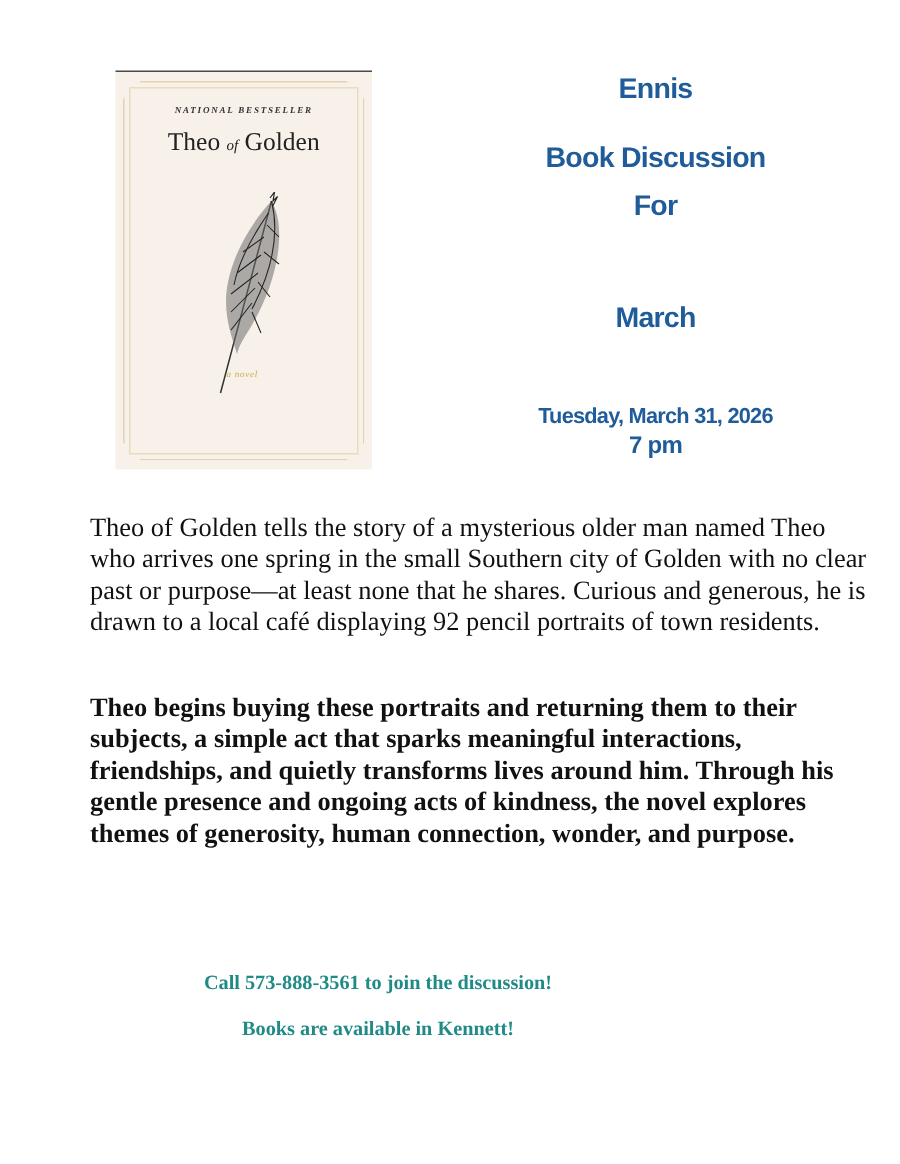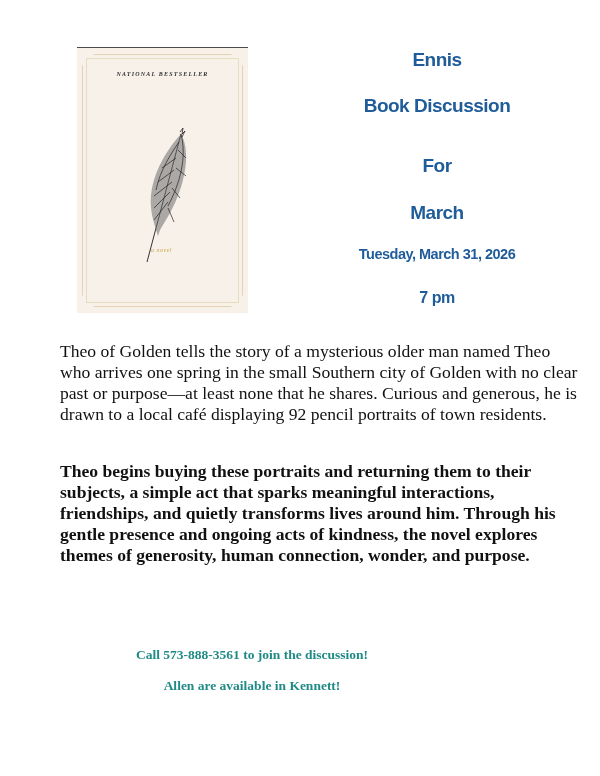--- a/index.html
+++ b/index.html
@@ -41,23 +41,23 @@
     font-family: "Liberation Serif", serif; font-size: 13px; color: #222;
   }
 
   .heading {
     position: absolute; left: 320px; width: 234px; text-align: center;
     font-family: Liberation Sans, sans-serif; font-weight: bold;
     color: #1f5c99; font-size: 19px; letter-spacing: -0.5px;
   }
   .h-ennis { top: 49px; }
   .h-book { top: 95px; }
-  .h-for { top: 155px; }
+  .h-for { top: 127px; }
   .h-march { top: 202px; }
-  .h-date { top: 246px; font-size: 14.5px; }
+  .h-date { top: 270px; font-size: 14.5px; }
   .h-time { top: 289px; font-size: 16px; }
 
   .para {
     position: absolute; left: 43px; width: 520px;
     font-family: "Liberation Serif", serif; font-size: 17.6px;
     line-height: 21px; color: #111; margin: 17px;
   }
   .p1 { top: 324px; }
   .p2 { top: 444px; font-weight: bold; }
 
@@ -69,33 +69,38 @@
   .cta1 { top: 647px; }
   .cta2 { top: 678px; }
 </style>
 </head>
 <body>
 
 <div class="cover">
   <div class="frame-outer"></div>
   <div class="frame-inner"></div>
   <div class="bestseller">NATIONAL BESTSELLER</div>
+  <div class="book-title">
+    <span>Theo</span>
+    <span class="of">of</span>
+    <span>Golden</span>
+  </div>
   <svg class="feather" viewBox="0 0 60 140">
     <line x1="49" y1="6" x2="15" y2="134" stroke="#333" stroke-width="1"></line>
     <path d="M49 6 C 60 25, 52 60, 38 85 C 32 96, 28 100, 26 108 C 22 95, 16 80, 20 60 C 24 40, 36 20, 49 6 Z" fill="#6b6b6b" opacity="0.55"></path>
     <path d="M49 6 C 55 30, 48 55, 36 78 M47 14 C 40 24, 28 42, 24 62 M44 30 L30 40 M42 42 L26 54 M40 54 L22 68 M38 64 L22 80 M36 74 L22 92 M46 22 L54 30 M44 40 L54 48 M40 60 L48 70 M36 80 L42 94" stroke="#222" stroke-width="0.7" fill="none"></path>
     <path d="M48 4 L51 0 L50 6 L53 3 L50 9" stroke="#222" stroke-width="0.8" fill="none"></path>
   </svg>
   <div class="novel">a novel</div>
 </div>
 
 <div class="heading h-ennis">Ennis</div>
 <div class="heading h-book">Book Discussion</div>
 <div class="heading h-for">For</div>
 <div class="heading h-march">March</div>
 <div class="heading h-date">Tuesday, March 31, 2026</div>
 <div class="heading h-time">7 pm</div>
 
 <p class="para p1">Theo of Golden tells the story of a mysterious older man named Theo who  arrives one spring in the small Southern city of Golden with no clear past or purpose—at least none that he shares. Curious and generous, he is drawn to a local café displaying 92 pencil portraits of town residents.</p>
 <p class="para p2">Theo begins buying these portraits and returning them to their subjects, a simple act that sparks meaningful interactions, friendships, and quietly transforms lives around him. Through his gentle presence and ongoing acts of kindness, the novel explores themes of generosity, human  connection, wonder, and purpose.</p>
 
 <div class="cta cta1">Call 573-888-3561 to join the discussion!</div>
-<div class="cta cta2">Allen are available in Kennett!</div>
+<div class="cta cta2">Books are available in Kennett!</div>
 
 </body></html>

